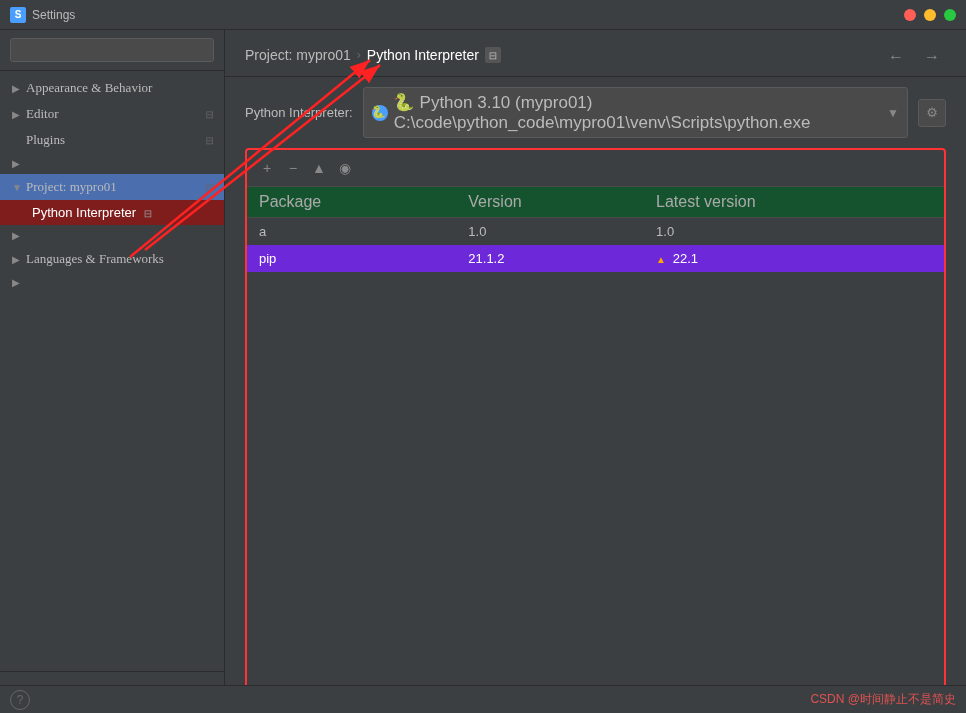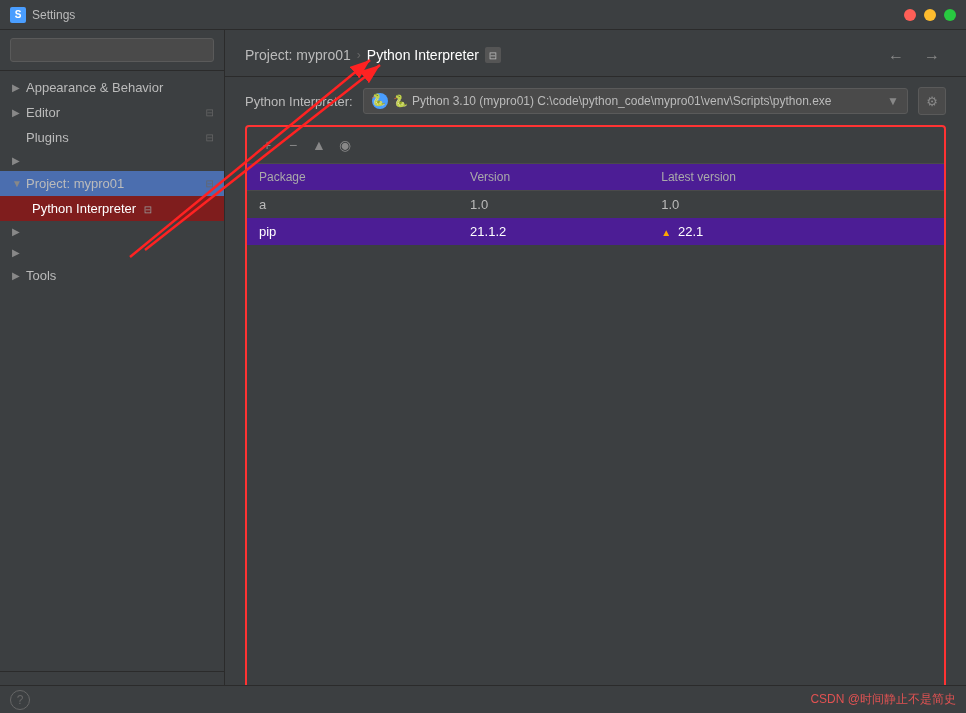--- a/index.html
+++ b/index.html
@@ -99,21 +99,21 @@
       white-space: nowrap;
     }
     .nav-item.selected { background: #4b6eaf; }
 
     .nav-item .arrow {
       width: 14px;
       display: inline-block;
       font-size: 10px;
       color: #888;
     }
-    .nav-item .label { flex: 1; }
+    .nav-item .label { flex: 1; font-family: Liberation Serif, serif; }
     .nav-item .icon-right {
       font-size: 10px;
       color: #666;
       margin-left: 4px;
     }
 
     .nav-sub-item {
       padding: 5px 10px 5px 32px;
       cursor: pointer;
       color: #bbbbbb;
@@ -213,21 +213,21 @@
       cursor: pointer;
     }
     .interpreter-select-icon {
       width: 16px;
       height: 16px;
       margin-right: 6px;
       background: #4a9eff;
       border-radius: 50%;
       display: inline-block;
     }
-    .interpreter-select-text { flex: 1; font-size: 12px; }
+    .interpreter-select-text { flex: 1; font-size: 17px; }
     .interpreter-select-arrow { color: #888; }
     .interpreter-gear {
       width: 28px;
       height: 28px;
       background: #4a4a4a;
       border: 1px solid #5a5a5a;
       border-radius: 3px;
       display: flex;
       align-items: center;
       justify-content: center;
@@ -273,28 +273,28 @@
     }
     table {
       width: 100%;
       border-collapse: collapse;
     }
     thead th {
       text-align: left;
       padding: 6px 12px;
       color: #aaaaaa;
       font-weight: 500;
-      font-size: 12px;
+      font-size: 16px;
       border-bottom: 1px solid #4a4a4a;
-      background: #4c1d95;
+      background: #14532d;
     }
     tbody tr {
       cursor: pointer;
     }
-    tbody tr.selected { background: #4c1d95; }
+    tbody tr.selected { background: #6d28d9; }
     tbody td {
       padding: 6px 12px;
       font-size: 13px;
       color: #bbbbbb;
     }
     tbody tr.selected td { color: #ffffff; }
     .upgrade-arrow {
       color: #ffa500;
       margin-right: 4px;
       font-size: 10px;
@@ -396,25 +396,25 @@
         <span style="margin-left:4px;font-size:10px;color:#999">⊟</span>
       </div>
 
 
       <div class="nav-item">
         <span class="arrow">▶</span>
       </div>
 
       <div class="nav-item">
         <span class="arrow">▶</span>
+        <span class="label">Languages &amp; Frameworks</span>
       </div>
 
       <div class="nav-item">
         <span class="arrow">▶</span>
-        <span class="label">Tools</span>
       </div>
 
     </div>
 
     <div class="sidebar-bottom">
       <div class="sidebar-bottom-item">Advanced Settings</div>
     </div>
   </div>
 
   <div class="content">

